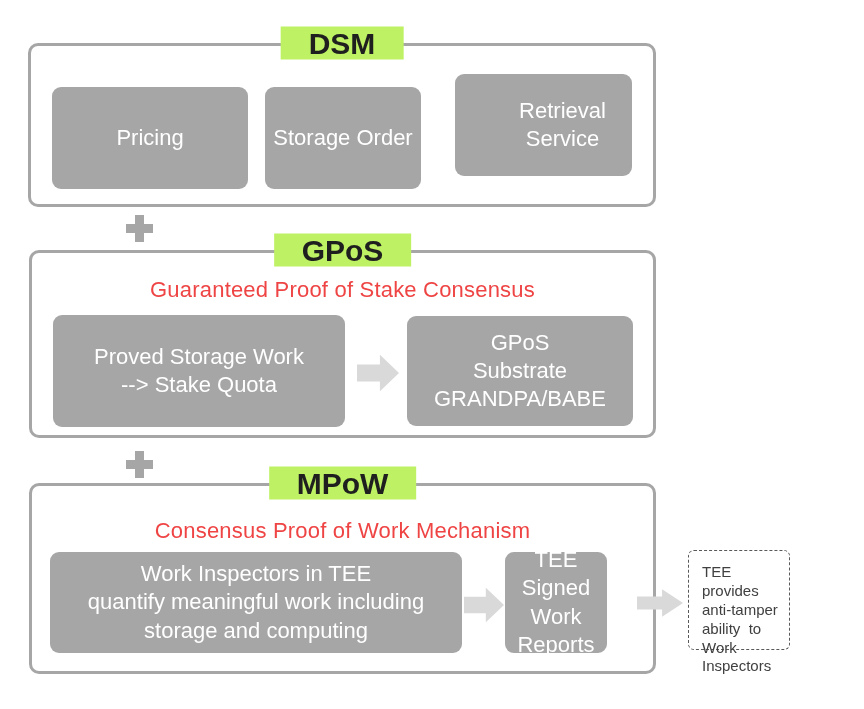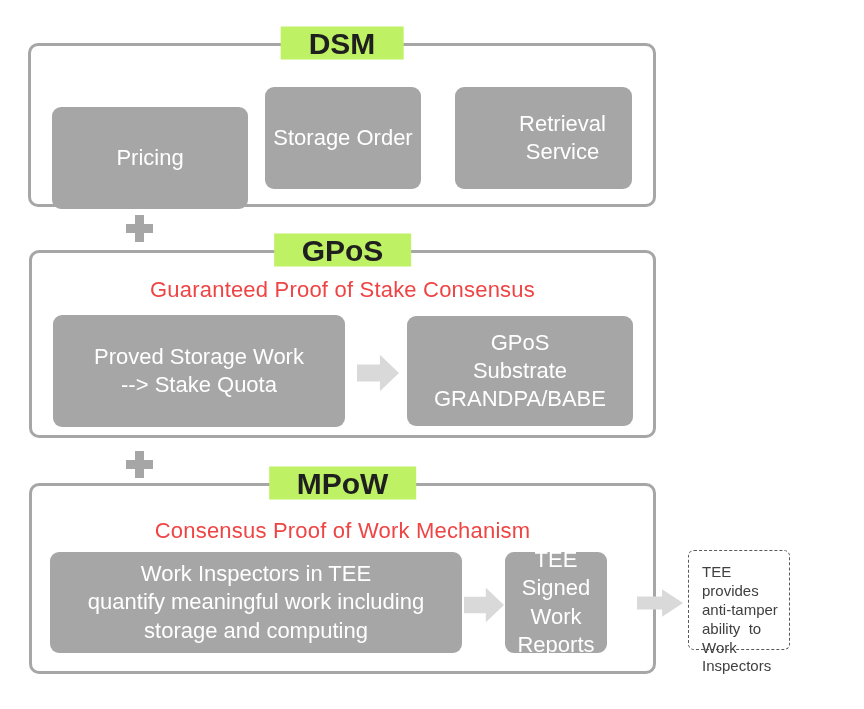--- a/index.html
+++ b/index.html
@@ -95,23 +95,23 @@
     background: #ffffff;
   }
 </style>
 </head>
 <body>
 
 <div class="canvas">
 
   <div class="section" style="left:28px; top:43px; width:628px; height:164px;">
     <div class="section-title">DSM</div>
-    <div class="node" style="left:21px; top:41px; width:196px; height:102px;margin-top:20px;">Pricing</div>
+    <div class="node" style="left:21px; top:41px; width:196px; height:102px;">Pricing</div>
     <div class="node" style="left:234px; top:41px; width:156px; height:102px;">Storage Order</div>
-    <div class="node" style="left:424px; top:41px; width:177px; height:102px;padding-left:44px;">Retrieval
+    <div class="node" style="left:424px; top:28px; width:177px; height:102px;padding-left:44px;">Retrieval
 Service</div>
   </div>
 
   <div class="plus" style="left:126px; top:215px;"></div>
 
   <div class="section" style="left:29px; top:250px; width:627px; height:188px;">
     <div class="section-title">GPoS</div>
     <div class="section-subtitle" style="top:24px;">Guaranteed Proof of Stake Consensus</div>
     <div class="node" style="left:21px; top:62px; width:292px; height:112px;">Proved Storage Work
 --&gt; Stake Quota</div>

